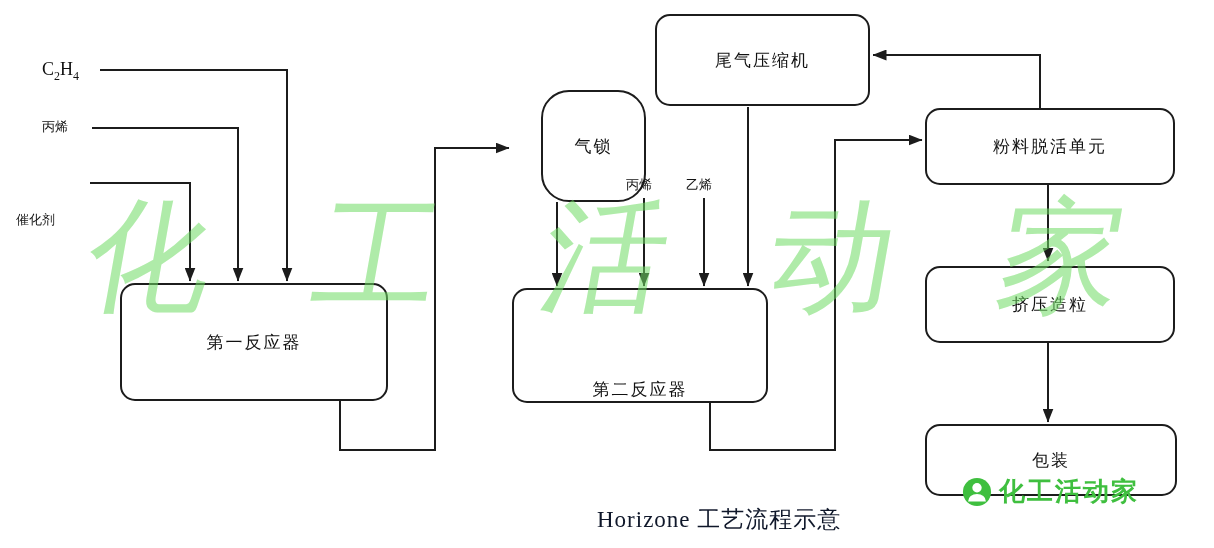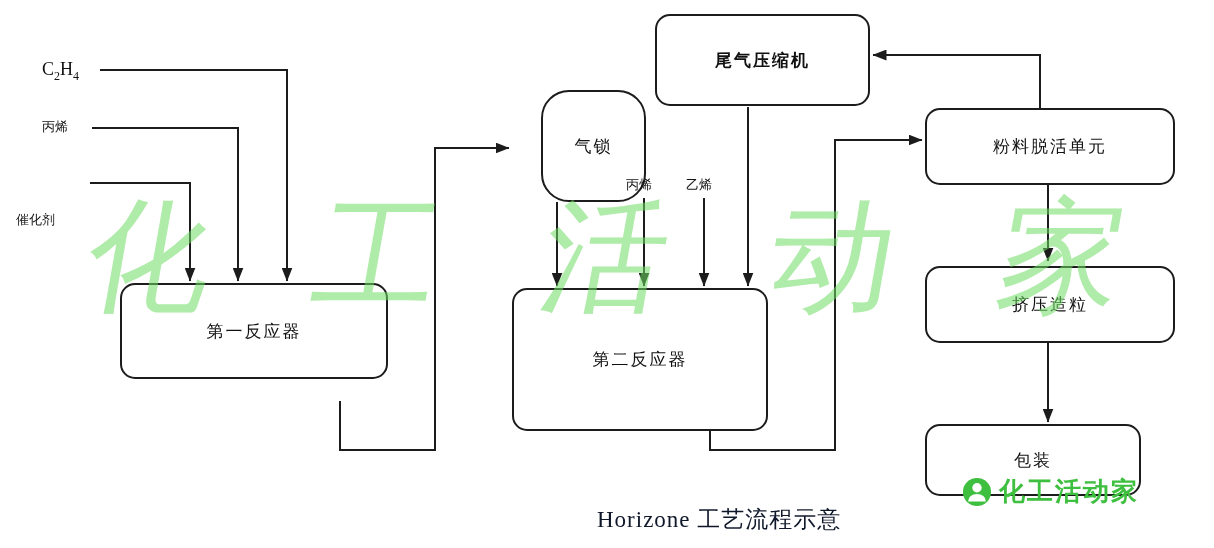--- a/index.html
+++ b/index.html
@@ -51,45 +51,45 @@
     <polyline points="557,202 557,286" marker-end="url(#arrow)"></polyline>
     <polyline points="644,198 644,286" marker-end="url(#arrow)"></polyline>
     <polyline points="704,198 704,286" marker-end="url(#arrow)"></polyline>
     <polyline points="748,107 748,286" marker-end="url(#arrow)"></polyline>
     <polyline points="710,403 710,450 835,450 835,140 922,140" marker-end="url(#arrow)"></polyline>
     <polyline points="1040,108 1040,55 873,55" marker-end="url(#arrow)"></polyline>
     <polyline points="1048,185 1048,261" marker-end="url(#arrow)"></polyline>
     <polyline points="1048,340 1048,422" marker-end="url(#arrow)"></polyline>
   </svg>
 
-  <div class="node" style="left:120px;top:283px;width:268px;height:96px;">
+  <div class="node" style="left:120px;top:283px;width:268px;height:118px;">
     <span>第一反应器</span>
   </div>
 
   <div class="node" style="left:512px;top:90px;width:105px;height:112px;border-radius:28px;margin-left:29px;">
     <span>气锁</span>
   </div>
 
-  <div class="node" style="left:512px;top:288px;width:256px;height:143px;">
+  <div class="node" style="left:512px;top:288px;width:256px;height:115px;align-items:flex-end;">
     <span>第二反应器</span>
   </div>
 
-  <div class="node" style="left:655px;top:14px;width:215px;height:92px;font-weight:bold;">
+  <div class="node" style="left:655px;top:14px;width:215px;height:92px;">
     <span>尾气压缩机</span>
   </div>
 
   <div class="node" style="left:925px;top:108px;width:250px;height:77px;">
     <span>粉料脱活单元</span>
   </div>
 
   <div class="node" style="left:925px;top:266px;width:250px;height:77px;">
     <span>挤压造粒</span>
   </div>
 
-  <div class="node" style="left:925px;top:424px;width:216px;height:72px;">
+  <div class="node" style="left:925px;top:424px;width:252px;height:72px;">
     <span>包装</span>
   </div>
 
   <div class="feed-label formula" style="left:42px;top:59px;">
     <span>C</span><sub>2</sub><span>H</span><sub>4</sub>
   </div>
   <div class="feed-label" style="left:42px;top:118px;">丙烯</div>
   <div class="feed-label" style="left:16px;top:173px;margin-top:38px;">催化剂</div>
 
   <div class="feed-label" style="left:626px;top:176px;">丙烯</div>

